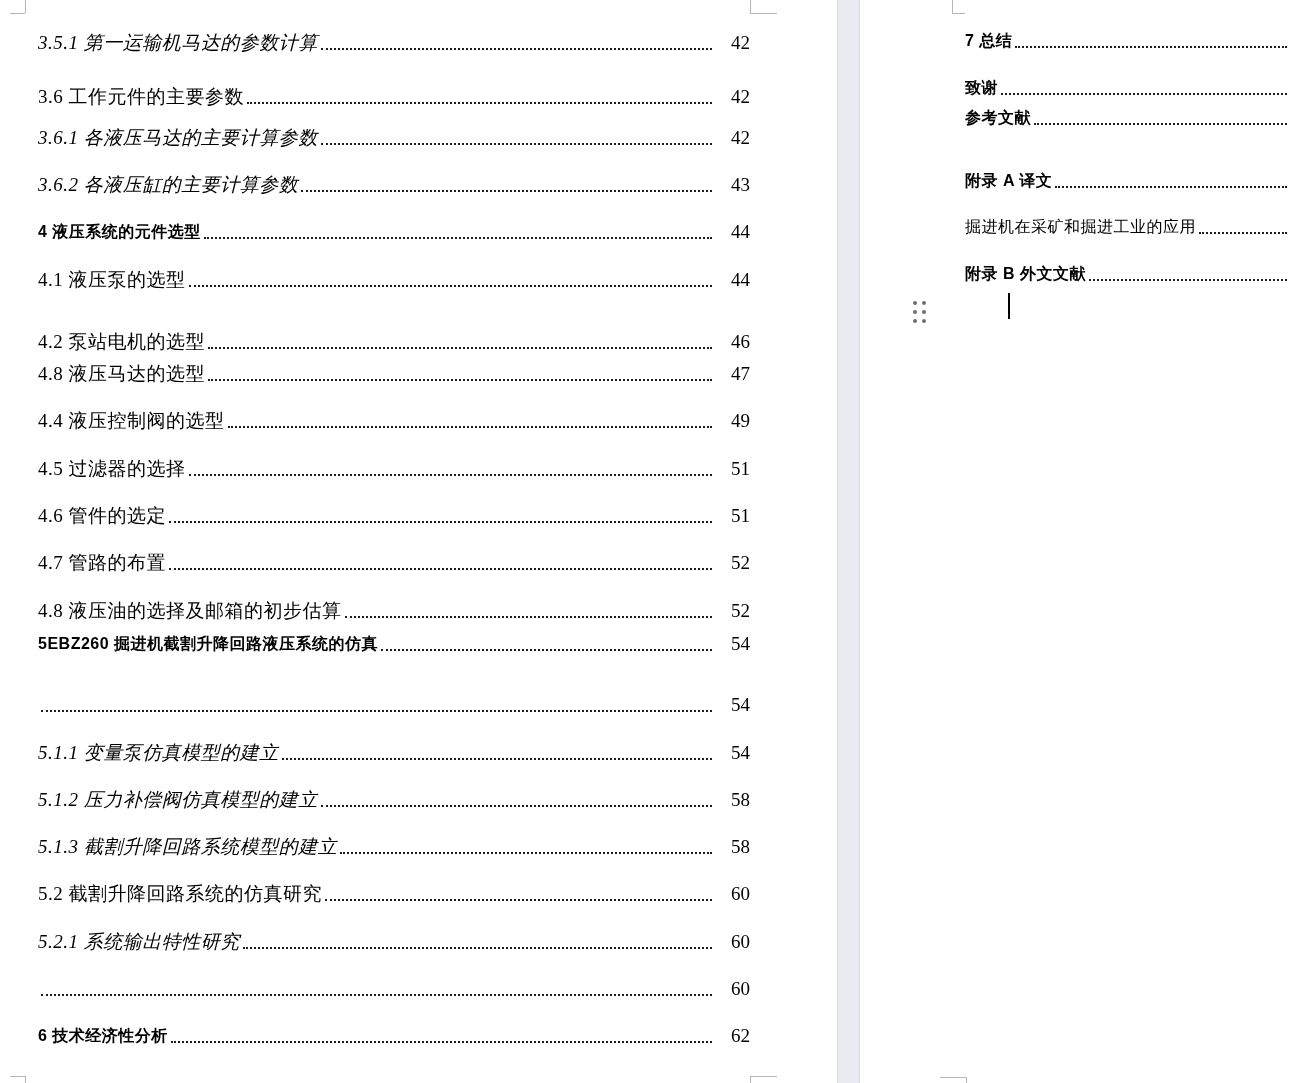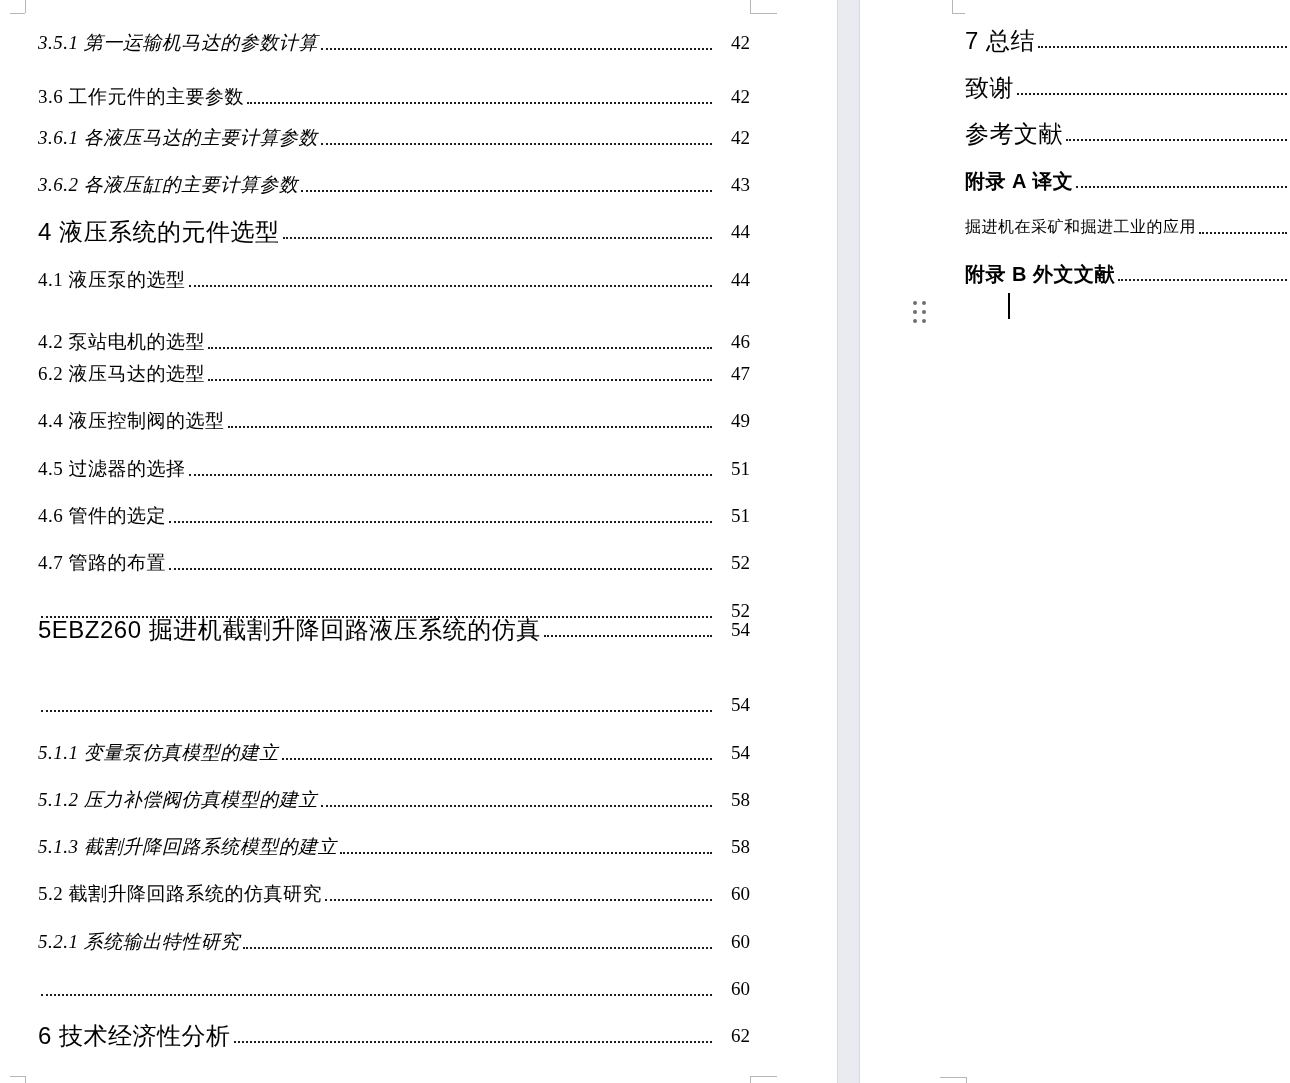--- a/index.html
+++ b/index.html
@@ -36,22 +36,22 @@
     height:24px;
   }
   .toc-title {
     white-space:nowrap;
     font-size:19px; line-height:24px;
     letter-spacing:0.5px;
     flex:0 0 auto;
   }
   .style-sub    .toc-title { font-family:"Liberation Serif",serif; font-style:italic; }
   .style-normal .toc-title { font-family:"Liberation Serif",serif; }
-  .style-chapter .toc-title { font-family:"Liberation Sans",sans-serif; font-weight:400; font-size:24px; }
-  .style-appendix .toc-title { font-family:"Liberation Sans",sans-serif; font-weight:800; font-size:20px; }
+  .style-chapter .toc-title { font-family:"Liberation Sans",sans-serif; font-weight:700; font-size:16px; }
+  .style-appendix .toc-title { font-family:"Liberation Sans",sans-serif; font-weight:800; font-size:16px; }
   .style-plain  .toc-title { font-family:"Liberation Sans",sans-serif; font-weight:500; font-size:16px; }
 
   .leader {
     flex:1 1 auto;
     min-width:8px;
     border-bottom:2px dotted var(--leader,#1c1c1c);
     margin:0 3px 5px 3px;
   }
   .toc-page {
     flex:0 0 auto;
@@ -137,21 +137,21 @@
       <span class="toc-title">4.1 液压泵的选型</span>
       <span class="leader"></span>
       <span class="toc-page">44</span>
     </div>
     <div class="toc-row style-normal" style="top: 330px;">
       <span class="toc-title">4.2 泵站电机的选型</span>
       <span class="leader"></span>
       <span class="toc-page">46</span>
     </div>
     <div class="toc-row style-normal" style="top: 362.1px;">
-      <span class="toc-title">6.2 液压马达的选型</span>
+      <span class="toc-title">4.8 液压马达的选型</span>
       <span class="leader"></span>
       <span class="toc-page">47</span>
     </div>
     <div class="toc-row style-normal" style="top: 409.4px;">
       <span class="toc-title">4.4 液压控制阀的选型</span>
       <span class="leader"></span>
       <span class="toc-page">49</span>
     </div>
     <div class="toc-row style-normal" style="top: 456.7px;">
       <span class="toc-title">4.5 过滤器的选择</span>
@@ -162,24 +162,25 @@
       <span class="toc-title">4.6 管件的选定</span>
       <span class="leader"></span>
       <span class="toc-page">51</span>
     </div>
     <div class="toc-row style-normal" style="top: 551.3px;">
       <span class="toc-title">4.7 管路的布置</span>
       <span class="leader"></span>
       <span class="toc-page">52</span>
     </div>
     <div class="toc-row style-normal" style="top: 598.6px;">
+      <span class="toc-title">4.8 液压油的选择及邮箱的初步估算</span>
       <span class="leader"></span>
       <span class="toc-page">52</span>
     </div>
-    <div class="toc-row style-chapter" style="top: 618px; text-align: center;">
+    <div class="toc-row style-chapter" style="top: 632px; text-align: center;">
       <span class="toc-title">5EBZ260 掘进机截割升降回路液压系统的仿真</span>
       <span class="leader"></span>
       <span class="toc-page">54</span>
     </div>
     <div class="toc-row style-normal" style="top: 693.2px;">
       <span class="leader"></span>
       <span class="toc-page">54</span>
     </div>
     <div class="toc-row style-sub" style="top: 740.5px;">
       <span class="toc-title">5.1.1 变量泵仿真模型的建立</span>
@@ -218,21 +219,21 @@
   </div>
 <div class="toc-col" id="right-rows">
     <div class="toc-row style-chapter" style="top: 29px;">
       <span class="toc-title">7 总结</span>
       <span class="leader"></span>
     </div>
     <div class="toc-row style-chapter" style="top: 75.5px; text-align: right;">
       <span class="toc-title">致谢</span>
       <span class="leader"></span>
     </div>
-    <div class="toc-row style-chapter" style="top: 122px;">
+    <div class="toc-row style-chapter" style="top: 106px;">
       <span class="toc-title">参考文献</span>
       <span class="leader"></span>
     </div>
     <div class="toc-row style-appendix" style="top: 168.5px;">
       <span class="toc-title">附录 A 译文</span>
       <span class="leader"></span>
     </div>
     <div class="toc-row style-plain" style="top: 215px;">
       <span class="toc-title">掘进机在采矿和掘进工业的应用</span>
       <span class="leader"></span>

